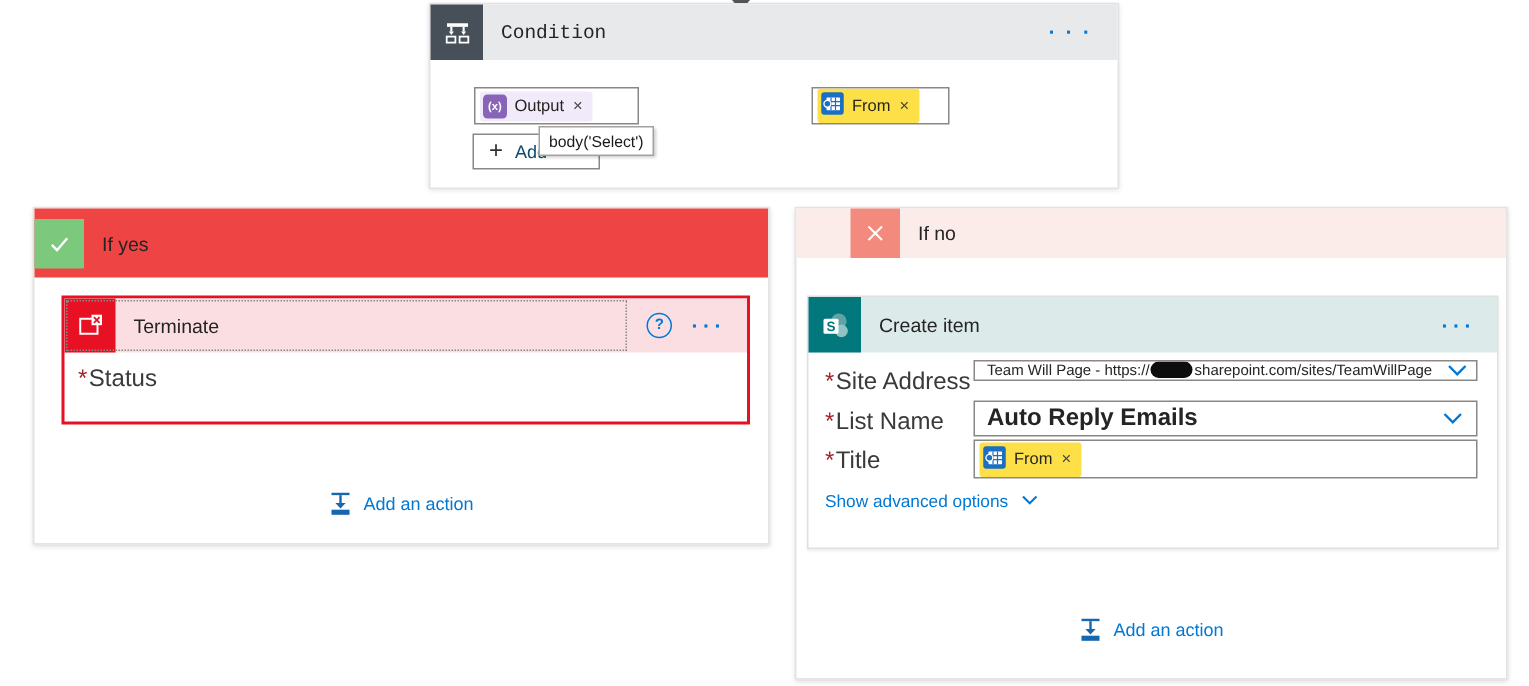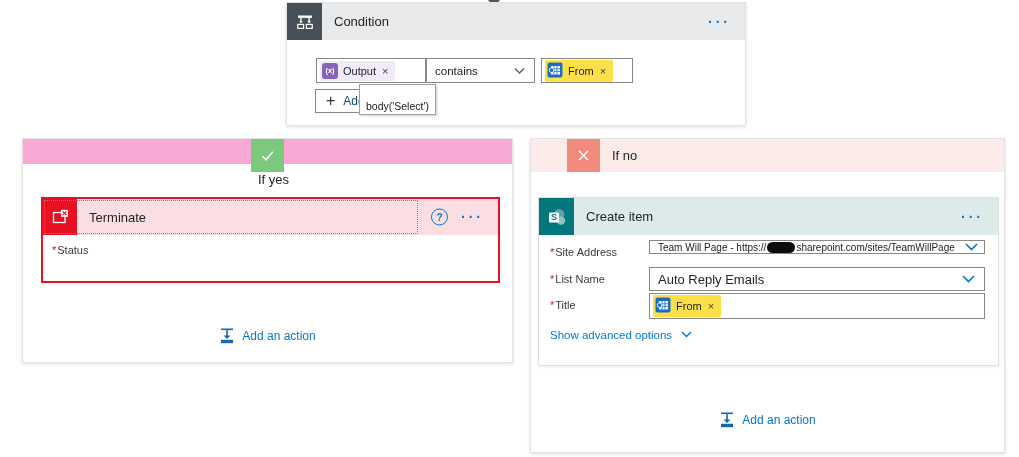--- a/index.html
+++ b/index.html
@@ -17,45 +17,45 @@
             display:flex;align-items:center;overflow:hidden;}
   .chev{position:absolute;right:9px;top:50%;transform:translateY(-50%);display:block;}
   .token{display:inline-flex;align-items:center;margin-left:3px;border-radius:2px;
          padding:2px 7px 2px 2px;font-size:11px;color:#252423;white-space:nowrap;cursor:pointer;}
   .token .tok-ic{margin-right:5px;}
   .tok-x{margin-left:6px;font-size:11px;color:#444;cursor:pointer;}
   .pill-purple{background:#f0eafa;}
   .pill-blue{background:#fde047;}
   .fx-ic{width:16px;height:16px;border-radius:3px;background:#8764b8;color:#fff;
          font-size:7.5px;display:flex;align-items:center;justify-content:center;font-weight:bold;}
-  .lbl{font-size:11px;color:#3b3a39;white-space:nowrap;}
+  .lbl{font-size:16px;color:#3b3a39;white-space:nowrap;}
   .req{color:#a4262c;margin-right:1px;}
   .val{font-size:12px;color:#252423;padding-left:8px;white-space:nowrap;}
   .addaction{position:absolute;left:0;width:100%;text-align:center;color:#0078d4;font-size:12px;cursor:pointer;}
   .addaction svg{vertical-align:-4px;margin-right:7px;}
   .link-blue{color:#0078d4;font-size:11.5px;cursor:pointer;white-space:nowrap;}
   .tooltip{position:absolute;z-index:6;background:#fff;border:1px solid #a3a2a0;
-           font-size:10.5px;color:#1b1a19;padding:15px 6px 2px 6px;white-space:nowrap;
+           font-size:10.5px;color:#1b1a19;padding:4px 6px 2px 6px;white-space:nowrap;
            box-shadow:1px 1px 2px rgba(0,0,0,.2);}
   .redact{display:inline-block;width:28px;height:11px;background:#0d0d0d;border-radius:6px;
           vertical-align:-2px;margin:0 1px;}
   .dotted-sel{position:absolute;left:1px;top:1px;height:32px;border:1px dotted #8a8886;pointer-events:none;}
   .help-circle{position:absolute;right:50px;top:50%;transform:translateY(-50%);width:15px;height:15px;
                border:1.4px solid #0078d4;border-radius:50%;color:#0078d4;font-size:10px;font-weight:bold;
                display:flex;align-items:center;justify-content:center;cursor:pointer;}
 </style>
 </head>
 <body>
 
 <div id="canvas">
 
   <div class="abs" style="left:488px;top:0;width:0;height:0;border-left:6px solid transparent;border-right:6px solid transparent;border-top:7px solid #55565a;"></div>
 
   <div class="card" style="left:286px;top:2px;width:460px;height:124px;">
-    <div class="hdr" style="height:37px;background:#e8e9eb;">
+    <div class="hdr" style="height:37px;background:#e8e9eb;font-family:Liberation Mono, monospace;">
       <div class="iconsq" style="width:35px;height:37px;background:#474f59;">
         <svg width="20" height="20" viewBox="0 0 20 20">
           <rect x="3" y="3.5" width="14" height="2.4" fill="#fff"></rect>
           <rect x="5.2" y="5.9" width="1.4" height="3.2" fill="#fff"></rect>
           <rect x="13.4" y="5.9" width="1.4" height="3.2" fill="#fff"></rect>
           <polygon points="4.2,9 7.6,9 5.9,11.4" fill="#fff"></polygon>
           <polygon points="12.4,9 15.8,9 14.1,11.4" fill="#fff"></polygon>
           <rect x="2.8" y="12.4" width="5.8" height="4" fill="none" stroke="#fff" stroke-width="1.2"></rect>
           <rect x="11.4" y="12.4" width="5.8" height="4" fill="none" stroke="#fff" stroke-width="1.2"></rect>
         </svg>
@@ -65,26 +65,20 @@
     </div>
 
     <div class="fieldbox" style="left:29px;top:55px;width:110px;height:25px;">
       <span class="token pill-purple">
         <span class="tok-ic fx-ic">(x)</span>
         <span>Output</span>
         <span class="tok-x">×</span>
       </span>
     </div>
 
-    <div class="fieldbox" style="left:139px;top:55px;width:109px;height:25px;">
-      <span class="val" style="font-size:11.5px;">contains</span>
-      <svg class="chev" width="11" height="7" viewBox="0 0 11 7">
-        <polyline points="1,1 5.5,5.5 10,1" fill="none" stroke="#605e5c" stroke-width="1.3"></polyline>
-      </svg>
-    </div>
 
     <div class="fieldbox" style="left:254px;top:55px;width:92px;height:25px;">
       <span class="token pill-blue">
         <span class="tok-ic">
           <svg width="16" height="16" viewBox="0 0 16 16">
             <rect x="0.5" y="0.5" width="15" height="15" rx="2" fill="#1a6fc4"></rect>
             <rect x="4" y="4" width="9" height="8.5" rx="0.5" fill="#fff"></rect>
             <path d="M4 6.8h9 M4 9.4h9 M7 4v8.5 M10 4v8.5" stroke="#1a6fc4" stroke-width="0.8"></path>
             <circle cx="4.6" cy="8.2" r="2.3" fill="#1a6fc4" stroke="#fff" stroke-width="0.9"></circle>
           </svg>
@@ -99,21 +93,21 @@
       <span style="font-size:12px;color:#0c4a6e;margin-left:8px;">Add</span>
       <svg width="9" height="6" viewBox="0 0 9 6" style="margin-left:8px;">
         <polyline points="1,1 4.5,4.5 8,1" fill="none" stroke="#605e5c" stroke-width="1.2"></polyline>
       </svg>
     </div>
 
     <div class="tooltip" style="left:72px;top:81px;">body('Select')</div>
   </div>
 
   <div class="card" style="left:22px;top:138px;width:491px;height:225px;">
-    <div class="hdr" style="height:25px;background:#f9a8d4;flex-direction:column;">
+    <div class="hdr" style="height:46px;background:#ef4444;">
       <div class="iconsq" style="width:33px;height:33px;background:#7cc87c;">
         <svg width="17" height="17" viewBox="0 0 17 17">
           <polyline points="3.5,9.2 7,12.8 13.8,4.8" fill="none" stroke="#fff" stroke-width="1.6"></polyline>
         </svg>
       </div>
       <span class="title13">If yes</span>
     </div>
 
     <div style="position:absolute;left:18px;top:58px;width:459px;height:86px;background:#fff;border:2px solid #e81123;box-sizing:border-box;">
       <div class="hdr" style="height:36px;background:#fbdee2;">
@@ -177,21 +171,21 @@
         </span>
         <svg class="chev" width="13" height="8" viewBox="0 0 13 8" style="right:6px;">
           <polyline points="1,1 6.5,6.5 12,1" fill="none" stroke="#0078d4" stroke-width="1.6"></polyline>
         </svg>
       </div>
 
       <div class="abs lbl" style="left:11px;top:75px;">
         <span class="req">*</span><span>List Name</span>
       </div>
       <div class="fieldbox" style="left:110px;top:69px;width:336px;height:24px;">
-        <span class="val" style="font-size:13px;">Auto Reply Emails</span>
+        <span class="val" style="font-size:16px;font-weight:bold;">Auto Reply Emails</span>
         <svg class="chev" width="13" height="8" viewBox="0 0 13 8">
           <polyline points="1,1 6.5,6.5 12,1" fill="none" stroke="#0078d4" stroke-width="1.6"></polyline>
         </svg>
       </div>
 
       <div class="abs lbl" style="left:11px;top:101px;">
         <span class="req">*</span><span>Title</span>
       </div>
       <div class="fieldbox" style="left:110px;top:95px;width:336px;height:26px;">
         <span class="token pill-blue">

